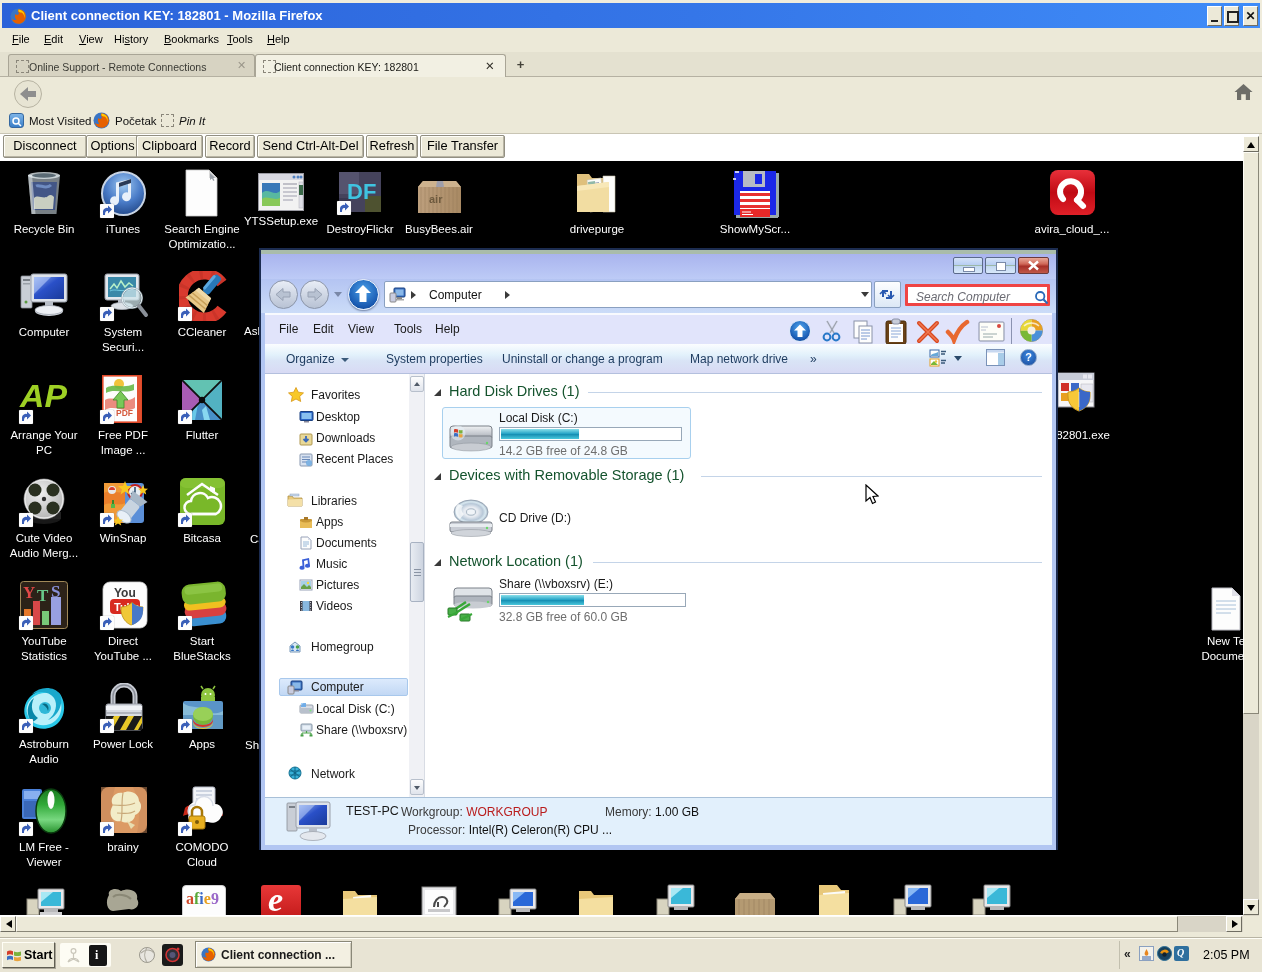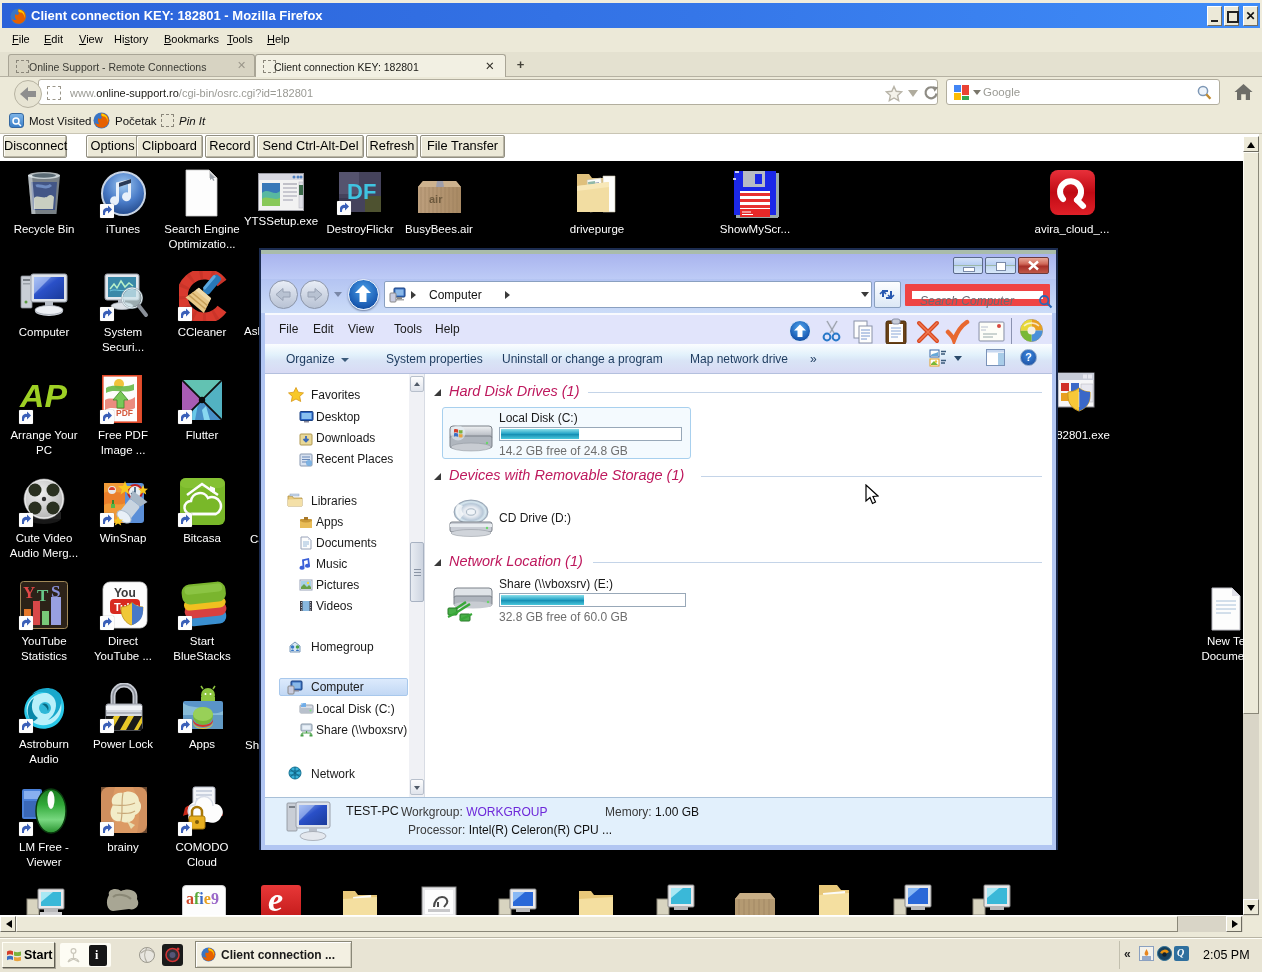--- a/index.html
+++ b/index.html
@@ -57,48 +57,21 @@
 </div>
 
 <div class="ab" id="navbar" style="left:0;top:77px;width:1262px;height:32px;background:#ece9d8;">
 
   <div class="ab" style="left:14px;top:3px;width:28px;height:28px;border-radius:50%;background:#e7e4d3;border:1px solid #b7b3a2;box-sizing:border-box;z-index:2;">
     <svg width="26" height="26" viewBox="0 0 26 26">
         <path d="M5 13 L13 6 L13 10 L21 10 L21 16 L13 16 L13 20 Z" fill="#8e8e8e"></path>
       </svg>
   </div>
 
-  <div class="ab" style="left:38px;top:2px;width:900px;height:26px;background:#fff;border:1px solid #b2ae9e;border-radius:3px;box-sizing:border-box;">
-    <div class="ab" style="left:8px;top:6px;width:12px;height:12px;border:1px dashed #9a968a;"></div>
-    <div class="tx" style="left:31px;top:7px;font-size:11px;color:#9a9a94;">www.<span style="color:#21201c;">online-support.ro</span>/cgi-bin/osrc.cgi?id=182801</div>
-
-    <svg class="ab" style="left:846px;top:5px" width="18" height="18" viewBox="0 0 18 18">
-        <path d="M9 1.5 L11.2 6.3 L16.5 6.9 L12.6 10.4 L13.7 15.6 L9 13 L4.3 15.6 L5.4 10.4 L1.5 6.9 L6.8 6.3 Z" fill="#f4f2ea" stroke="#b8b4a8" stroke-width="1.4"></path>
-      </svg>
-    <div class="ab" style="left:869px;top:10px;width:0;height:0;border-left:5px solid transparent;border-right:5px solid transparent;border-top:7px solid #b0ac9e;"></div>
-    <svg class="ab" style="left:884px;top:5px" width="16" height="16" viewBox="0 0 16 16">
-        <path d="M12.5 4.5 A5.5 5.5 0 1 0 13.5 8.5" fill="none" stroke="#8e8c84" stroke-width="2.2"></path>
-        <path d="M9.5 1.2 L15.2 2.2 L11.5 6.8 Z" fill="#8e8c84"></path>
-      </svg>
-  </div>
-
-  <div class="ab" style="left:946px;top:2px;width:274px;height:26px;background:#fff;border:1px solid #b2ae9e;border-radius:3px;box-sizing:border-box;">
-    <svg class="ab" style="left:7px;top:5px" width="15" height="15" viewBox="0 0 15 15">
-      <rect x="0" y="0" width="7" height="7" fill="#4285f4"></rect>
-        <rect x="8" y="0" width="7" height="10" fill="#ea4335"></rect>
-        <rect x="0" y="8" width="7" height="7" fill="#fbbc05"></rect>
-        <rect x="8" y="11" width="7" height="4" fill="#34a853"></rect>
-    </svg>
-    <div class="ab" style="left:26px;top:10px;width:0;height:0;border-left:4px solid transparent;border-right:4px solid transparent;border-top:5px solid #7a766a;"></div>
-    <div class="tx" style="left:36px;top:6px;font-size:11.5px;color:#9a9a94;">Google</div>
-    <svg class="ab" style="left:248px;top:4px" width="18" height="18" viewBox="0 0 18 18">
-        <circle cx="8" cy="7" r="4.6" fill="#eef4fb" stroke="#7d97b5" stroke-width="1.5"></circle>
-        <path d="M11.3 10.3 L15.4 14.8" stroke="#c08a30" stroke-width="2.4"></path>
-      </svg>
-  </div>
+
 
   <svg class="ab" style="left:1233px;top:5px" width="21" height="21" viewBox="0 0 21 21">
       <path d="M10.5 2 L19.5 10 L17 10 L17 18 L12.8 18 L12.8 12.3 L8.2 12.3 L8.2 18 L4 18 L4 10 L1.5 10 Z" fill="#6d6d68"></path>
     </svg>
 </div>
 
 <div class="ab" id="bmbar" style="left:0;top:109px;width:1262px;height:25px;background:#ece9d8;border-bottom:1px solid #c9c5b4;box-sizing:border-box;">
   <div class="ab" style="left:9px;top:4px;width:15px;height:15px;border-radius:3px;background:linear-gradient(#7db4e8,#3a7fc8);border:1px solid #3568a0;box-sizing:border-box;">
     <svg width="13" height="13" viewBox="0 0 13 13">
         <circle cx="6" cy="6" r="3" fill="none" stroke="#fff" stroke-width="1.5"></circle>
@@ -117,21 +90,21 @@
 </div>
 
 <div class="ab" id="page" style="left:0;top:134px;width:1262px;height:804px;background:#fff;"></div>
 
 <div id="rctb">
   <style>
     .rcb{position:absolute;top:135px;height:23px;background:#ece9d8;border:1px solid #928f82;
          border-radius:2px;box-sizing:border-box;font-size:12.8px;color:#000;
          text-align:center;line-height:20px;box-shadow:inset -1px -1px 0 #b8b4a4, inset 1px 1px 0 #fffef8;}
   </style>
-  <div class="rcb" style="left:3px;width:64px;">Disconnect</div>
+  <div class="rcb" style="left:3px;width:84px;">Disconnect</div>
   <div class="rcb" style="left:86px;width:53px;text-align:center;">Options</div>
   <div class="rcb" style="left:136px;width:67px;">Clipboard</div>
   <div class="rcb" style="left:205px;width:50px;">Record</div>
   <div class="rcb" style="left:257px;width:107px;">Send Ctrl-Alt-Del</div>
   <div class="rcb" style="left:366px;width:52px;">Refresh</div>
   <div class="rcb" style="left:420px;width:85px;">File Transfer</div>
 </div>
 
 <div class="ab" id="desktop" style="left:0;top:161px;width:1243px;height:754px;background:#000;overflow:hidden;">
 <style>
@@ -706,21 +679,21 @@
    <div class="ab" style="left:476px;top:10px;width:0;height:0;border-left:4px solid transparent;border-right:4px solid transparent;border-top:5px solid #3a3a3a;"></div>
  </div>
 
  <div class="ab" style="left:613px;top:31px;width:27px;height:27px;background:linear-gradient(#fdfeff,#dce8f6);border:1px solid #8aa0c0;border-radius:2px;box-sizing:border-box;">
    <svg width="25" height="25" viewBox="0 0 25 25">
           <path d="M8 15 L8 9 L13 9 M16 9 L16 16 L11 16" fill="none" stroke="#2858b0" stroke-width="2"></path>
           <path d="M8 9 L5 12 M8 9 L11 12 M16 16 L13 13 M16 16 L19 13" stroke="#2858b0" stroke-width="1.6" fill="none"></path>
         </svg>
  </div>
 
- <div class="ab" style="left:644px;top:34px;width:145px;height:22px;background:#fff;border:7px solid #ef4444;border-radius:1px;box-sizing:border-box;">
+ <div class="ab" style="left:644px;top:34px;width:145px;height:22px;background:#fff;border:3px solid #ef4444;border-radius:1px;box-sizing:border-box;">
    <div class="tx" style="left:8px;top:3px;font-style:italic;font-size:12px;color:#6a6a72;">Search Computer</div>
    <svg class="ab" style="left:126px;top:3px" width="15" height="15" viewBox="0 0 15 15">
           <circle cx="6.2" cy="6.2" r="4.2" fill="none" stroke="#2868b8" stroke-width="1.8"></circle>
           <path d="M9.5 9.5 L13.5 13.5" stroke="#2868b8" stroke-width="2.2"></path>
         </svg>
  </div>
 
  <div class="ab" style="left:4px;top:63px;width:787px;height:31px;background:#e1e4fb;border-top:2px solid #f8fafe;box-sizing:border-box;"></div>
  <div class="tx" style="left:18px;top:72px;font-size:12px;color:#1a1a1a;">File</div>
  <div class="tx" style="left:52px;top:72px;font-size:12px;color:#1a1a1a;">Edit</div>
@@ -799,21 +772,21 @@
  </svg>
  <div class="ab" style="left:759px;top:99px;width:17px;height:17px;border-radius:50%;background:radial-gradient(circle at 50% 35%,#3a88e0,#1a4a9a);border:1px solid #8aa4c8;box-sizing:border-box;font:bold 11px 'Liberation Sans';color:#fff;text-align:center;line-height:15px;">?</div>
 
  <div class="ab" style="left:4px;top:124px;width:787px;height:423px;background:#fff;"></div>
 
  <div class="ab" style="left:4px;top:547px;width:787px;height:48px;background:#e2f0fc;border-top:1px solid #a8c0d8;box-sizing:border-box;"></div>
  <div class="ab" style="left:0;top:595px;width:795px;height:5px;background:#b2c6f2;"></div>
  <div id="expcontent">
   <style>
     .lpt{position:absolute;font-size:12px;color:#1a1a1a;white-space:nowrap;}
-    .hdr{position:absolute;font-size:14.5px;color:#be185d;white-space:nowrap;font-style:italic;}
+    .hdr{position:absolute;font-size:14.5px;color:#14532d;white-space:nowrap;}
     .gray{color:#6e6e6e;}
   </style>
 
   <div class="ab" style="left:148px;top:124px;width:16px;height:423px;background:#f0f1f5;border-right:1px solid #d8dce4;box-sizing:border-box;"></div>
   <div class="ab" style="left:149px;top:126px;width:14px;height:16px;background:linear-gradient(#fdfdfd,#e0e4ec);border:1px solid #b8c0cc;border-radius:2px;box-sizing:border-box;">
           <div class="ab" style="left:3px;top:5px;border-left:3.5px solid transparent;border-right:3.5px solid transparent;border-bottom:4.5px solid #505a68;"></div>
         </div>
   <div class="ab" style="left:149px;top:292px;width:14px;height:60px;background:linear-gradient(90deg,#e8ecf2,#cdd4e0);border:1px solid #a8b2c2;border-radius:2px;box-sizing:border-box;">
     <div class="ab" style="left:3px;top:26px;width:7px;height:1px;background:#8a94a4;box-shadow:0 3px 0 #8a94a4,0 6px 0 #8a94a4;"></div>
   </div>
@@ -1008,21 +981,21 @@
               <stop offset="1" stop-color="#1a3a9a"></stop>
             </linearGradient>
           </defs>
     <rect x="11" y="1" width="34" height="26" rx="2" fill="#dde2ea" stroke="#9aa0aa"></rect>
     <rect x="14" y="4" width="28" height="20" fill="url(#stm)"></rect>
     <path d="M14 4 L30 4 L14 20 Z" fill="#b8ccf8" opacity="0.55"></path>
     <rect x="24" y="27" width="8" height="4" fill="#b8bec8"></rect>
     <ellipse cx="28" cy="35" rx="13" ry="4.5" fill="#e4e8ee" stroke="#a0a6b0" stroke-width="0.8"></ellipse>
   </svg>
   <div class="tx" style="left:85px;top:554px;font-size:12.5px;color:#1a1a1a;">TEST-PC</div>
-  <div class="tx" style="left:140px;top:555px;font-size:12px;color:#3a3a3a;">Workgroup: <span style="color:#6d28d9;">WORKGROUP</span></div>
+  <div class="tx" style="left:140px;top:555px;font-size:12px;color:#3a3a3a;">Workgroup: <span style="color:#b91c1c;">WORKGROUP</span></div>
   <div class="tx" style="left:344px;top:555px;font-size:12px;color:#3a3a3a;">Memory: <span style="color:#111;">1.00 GB</span></div>
   <div class="tx" style="left:147px;top:573px;font-size:12px;color:#3a3a3a;">Processor: <span style="color:#111;">Intel(R) Celeron(R) CPU ...</span></div>
  </div>
 </div>
 </div>
 
 <div id="scrollbars">
   <style>
     .sbtn{position:absolute;background:#ece9d8;border:1px solid #fff;border-right-color:#6f6d62;border-bottom-color:#6f6d62;box-sizing:border-box;}
     .sthumb{position:absolute;background:#ece9d8;border:1px solid #fdfcf6;border-right-color:#8a8778;border-bottom-color:#8a8778;box-sizing:border-box;}

